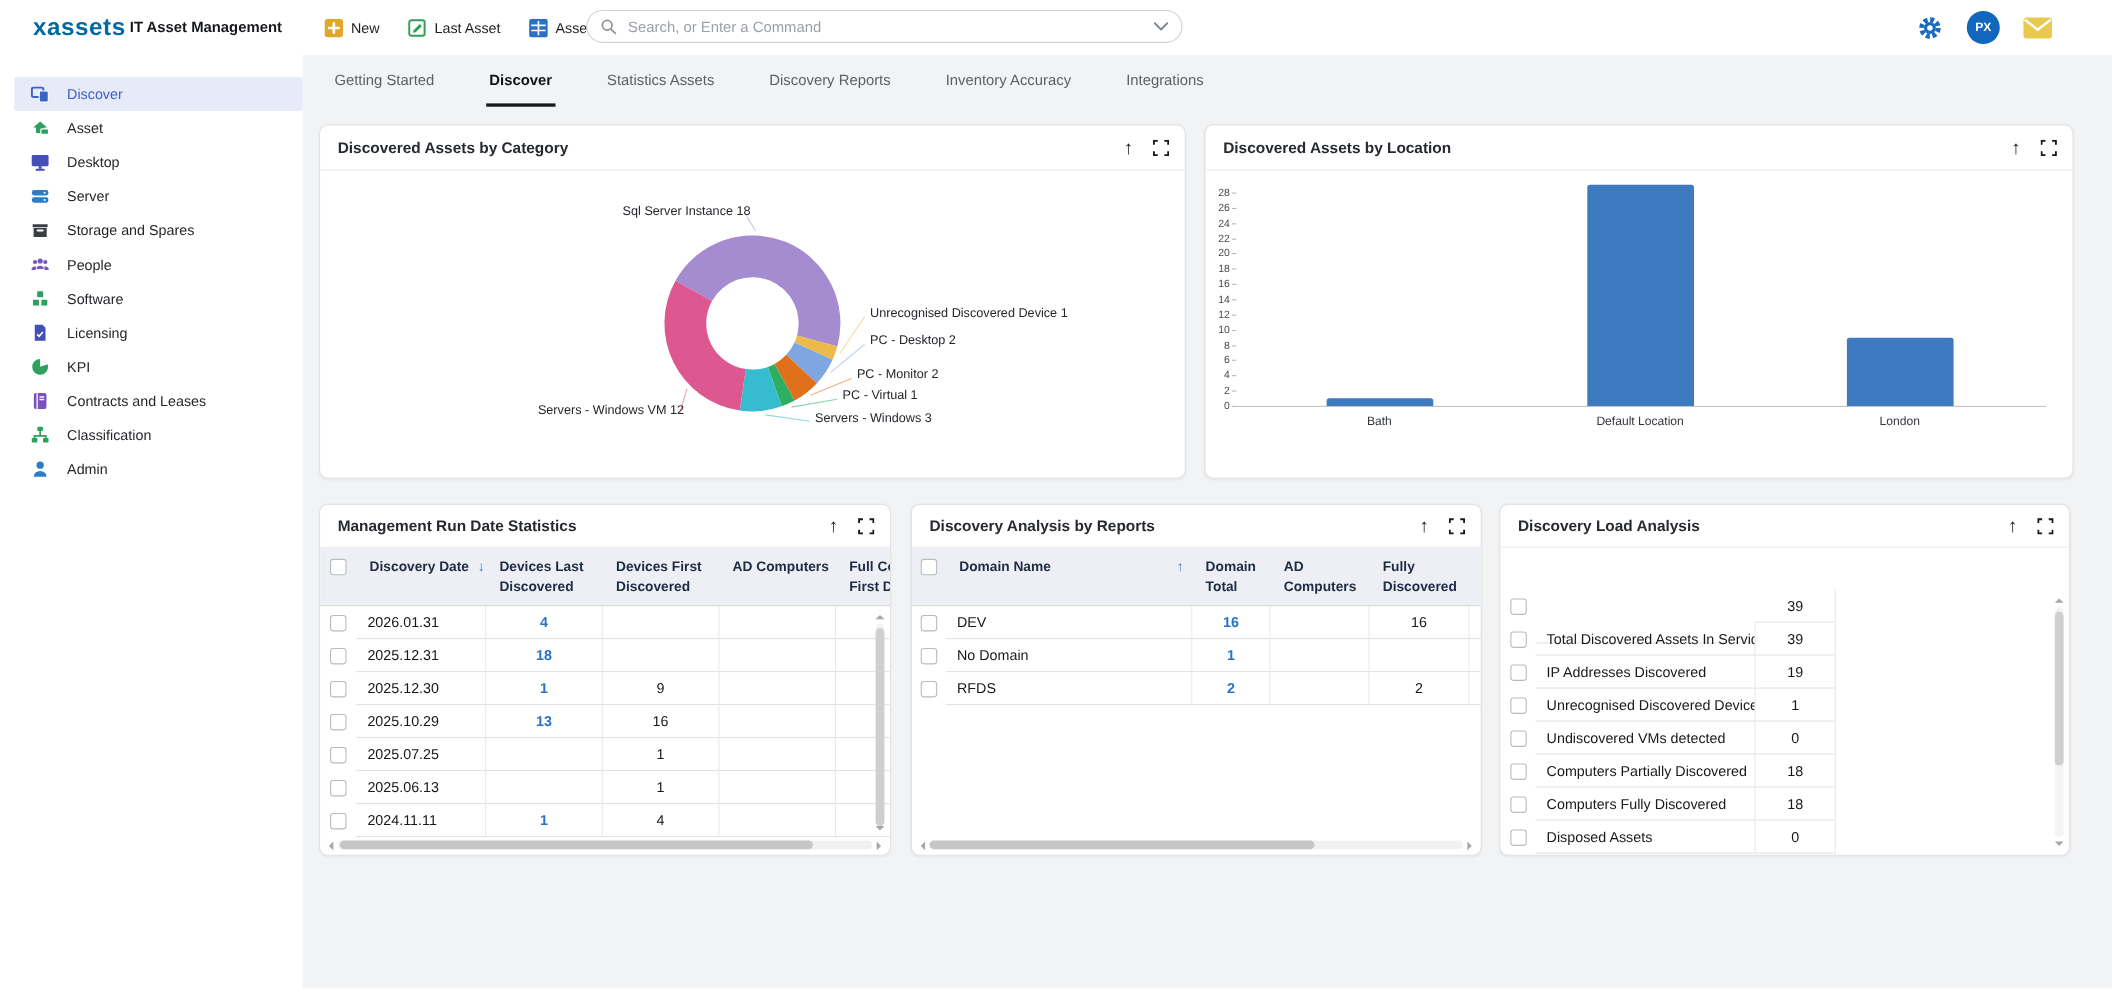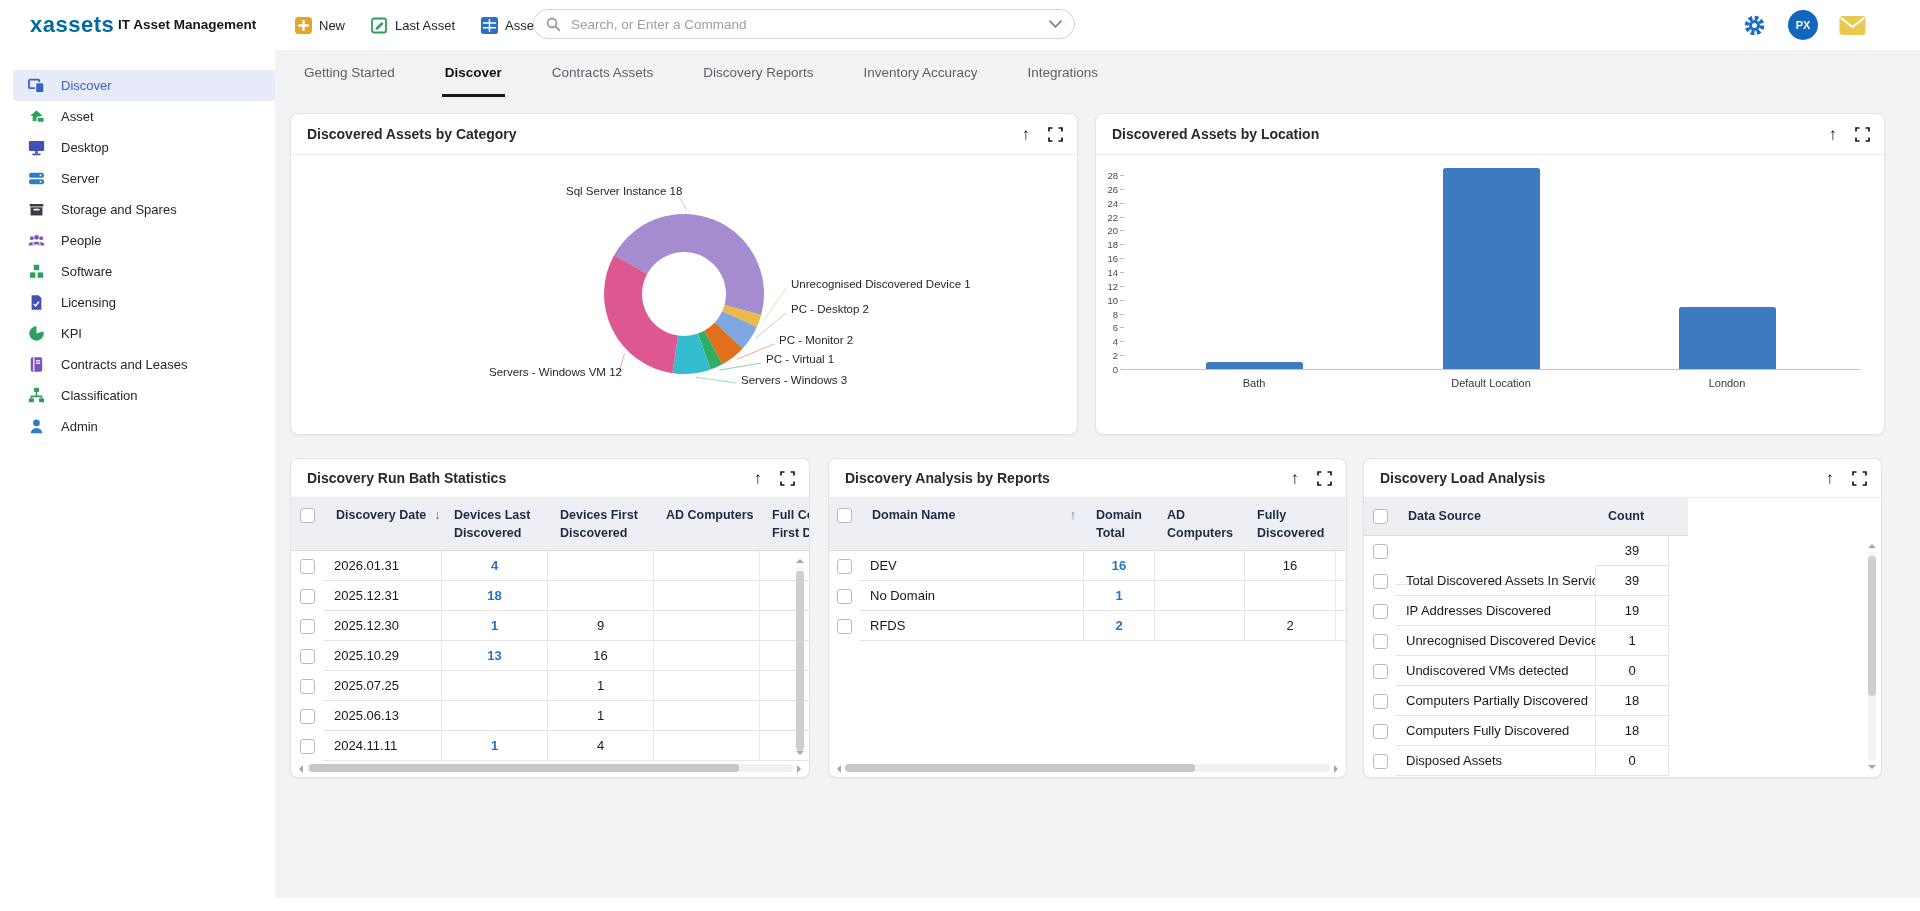--- a/index.html
+++ b/index.html
@@ -266,21 +266,21 @@
         </svg>
       </span>
       <span>Admin</span>
     </div>
   </aside>
 
 <div class="main-bg"></div>
 <nav class="tabs" id="tabs">
     <div class="tab">Getting Started</div>
     <div class="tab active">Discover</div>
-    <div class="tab">Contracts Assets</div>
+    <div class="tab">Statistics Assets</div>
     <div class="tab">Discovery Reports</div>
     <div class="tab">Inventory Accuracy</div>
     <div class="tab">Integrations</div>
   </nav>
 
 <section class="panel" id="panel-category" style="left:290px;top:113px;width:788px;height:322px;">
   <div class="panel-head">
     <h2>Discovered Assets by Category</h2>
     <div class="panel-tools">
       <span class="tool-up">↑</span>
@@ -364,21 +364,21 @@
       <span class="bcat" style="left: 158px; top: 222px;">Bath</span>
       <div class="bar" style="left: 346.5px; width: 97px; top: 13.0714px; height: 200.929px; background: rgb(61, 122, 191);"></div>
       <span class="bcat" style="left: 395px; top: 222px;">Default Location</span>
       <div class="bar" style="left: 582.5px; width: 97px; top: 151.643px; height: 62.3571px; background: rgb(61, 122, 191);"></div>
       <span class="bcat" style="left: 631px; top: 222px;">London</span>
     </div>
 </section>
 
 <section class="panel small" id="panel-rundate" style="left:290px;top:458px;width:520px;height:320px;">
   <div class="panel-head">
-    <h2>Discovery Run Bath Statistics</h2>
+    <h2>Management Run Date Statistics</h2>
     <div class="panel-tools">
       <span class="tool-up">↑</span>
       <span class="tool-expand">
           <svg width="15" height="15" viewBox="0 0 15 15">
             <path d="M1 4.5 V1 H4.5 M10.5 1 H14 V4.5 M14 10.5 V14 H10.5 M4.5 14 H1 V10.5" fill="none" stroke="#16181d" stroke-width="1.7"></path>
           </svg>
         </span>
     </div>
   </div>
   <div class="panel-body" id="rundate-body">
@@ -554,27 +554,20 @@
       <span class="tool-up">↑</span>
       <span class="tool-expand">
           <svg width="15" height="15" viewBox="0 0 15 15">
             <path d="M1 4.5 V1 H4.5 M10.5 1 H14 V4.5 M14 10.5 V14 H10.5 M4.5 14 H1 V10.5" fill="none" stroke="#16181d" stroke-width="1.7"></path>
           </svg>
         </span>
     </div>
   </div>
   <div class="panel-body" id="load-body">
       <div class="tbl">
-        <div class="thead" style="height: 38px; width: 324px;">
-          <div class="cbcell" style="width: 32px; align-items: center;">
-            <div class="checkbox"></div>
-          </div>
-          <div class="th" style="width: 200px; padding-top: 0px; display: flex; align-items: center;">Data Source</div>
-          <div class="th" style="width: 73px; padding-top: 0px; display: flex; align-items: center;">Count</div>
-        </div>
         <div class="tbody" style="top: 38px;">
           <div class="trow">
             <div class="cbcell rowcb" style="width: 32px;">
               <div class="checkbox"></div>
             </div>
             <div class="td" style="width: 200px; margin-top: 48px;">Total Discovered Assets</div>
             <div class="td center" style="width: 73px;">39</div>
           </div>
           <div class="trow">
             <div class="cbcell rowcb" style="width: 32px;">

